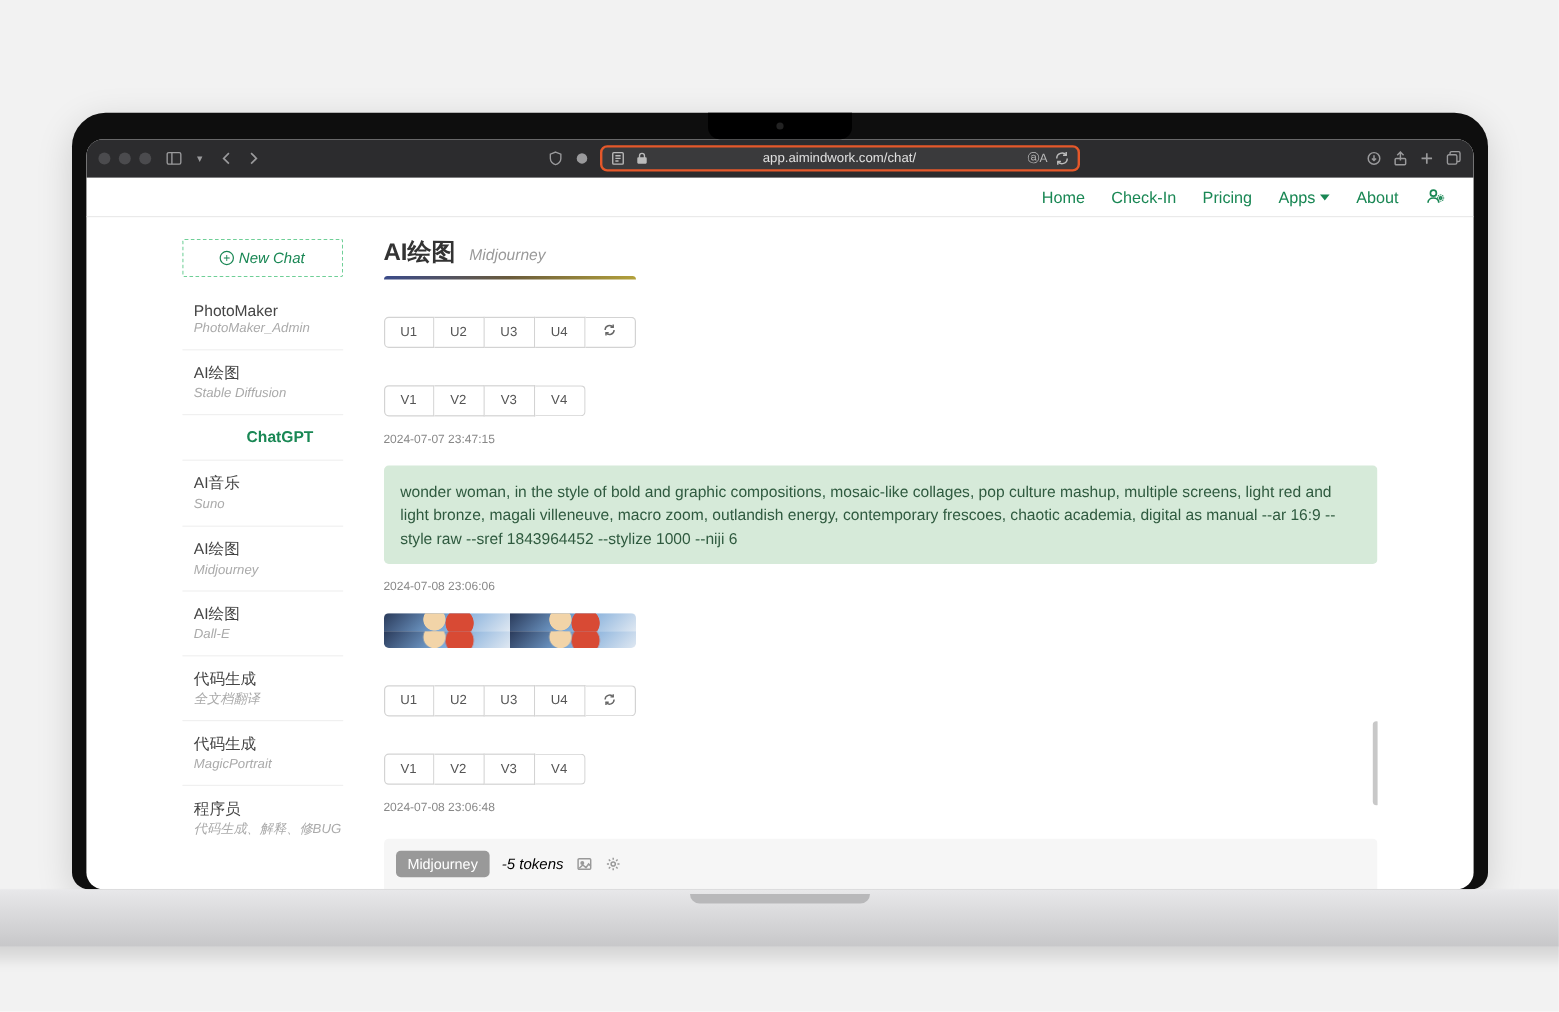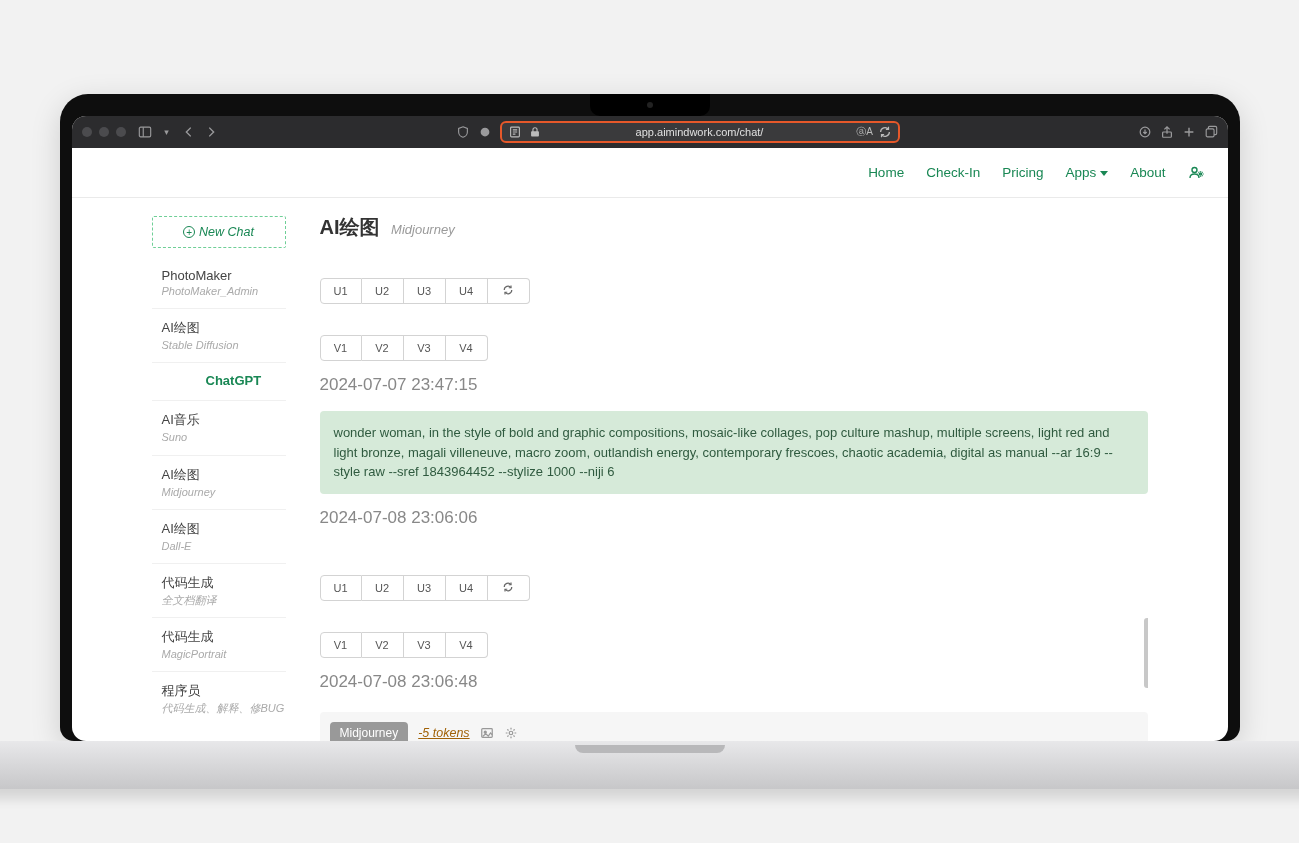--- a/index.html
+++ b/index.html
@@ -69,21 +69,21 @@
     gap:6px;
   }
   .url-text {
     flex:1;
     text-align:center;
     font-size:11px;
     color:#e0e0e0;
   }
   
   .site-header {
-    height: 50px;
+    height: 33px;
     border-bottom:1px solid #eaeaea;
     display:flex;
     align-items:center;
     justify-content:flex-end;
     padding: 0 24px;
     gap: 22px;
     font-size:13.5px;
   }
   .nav-item { color:#198754; cursor:pointer; }
   .nav-item.with-caret::after {
@@ -150,42 +150,42 @@
                 linear-gradient(135deg,#2a3a5a,#7aa8d8,#dfe8f2);
   }
   .btn-row { display:flex; gap:0; margin-top:23px; }
   .btn-row button {
     width:42px; height:26px; border:1px solid #d3d3d3; background:#fff; color:#555; font-size:11px; cursor:pointer;
   }
   .btn-row button:first-child { border-radius:4px 0 0 4px; }
   .btn-row button:last-child { border-radius:0 4px 4px 0; }
   .btn-row button + button { border-left:none; }
   .btn-row button svg { width:12px; height:12px; }
-  .ts { font-size:17px; color:#888; margin:6px 0 8px;}
+  .ts { font-size:10px; color:#888; margin:6px 0 8px;}
   .prompt-bubble {
     background:#d6ead9;
     border-radius:4px;
     padding:12px 14px;
     color:#2f5a3f;
     font-size:13px;
     line-height:1.5;
   }
   .footer-bar {
     background:#f6f6f6;
     border-radius:4px 4px 0 0;
     padding:10px;
     display:flex;
     align-items:center;
     gap:10px;
     margin-top:4px;
   }
   .badge {
     background:#999; color:#fff; font-size:12px; padding:4px 10px; border-radius:4px;
   }
-  .ft-text { color:#a16207; font-size:12.5px; font-style:italic;text-decoration:underline; }
+  .ft-text { color:#000000; font-size:12.5px; font-style:italic; }
   .ft-icon { color:#999; display:flex; }
   .ft-icon svg { width:14px; height:14px; }
   .scroll-indicator {
     position:absolute; right:-2px; top:420px; width:6px; height:70px; background:#c8c8c8; border-radius:3px;
   }
   
   .laptop-base {
     height: 48px;
     background: linear-gradient(#e8e8ea,#c7c7c9);
     margin: 0 -78px;

